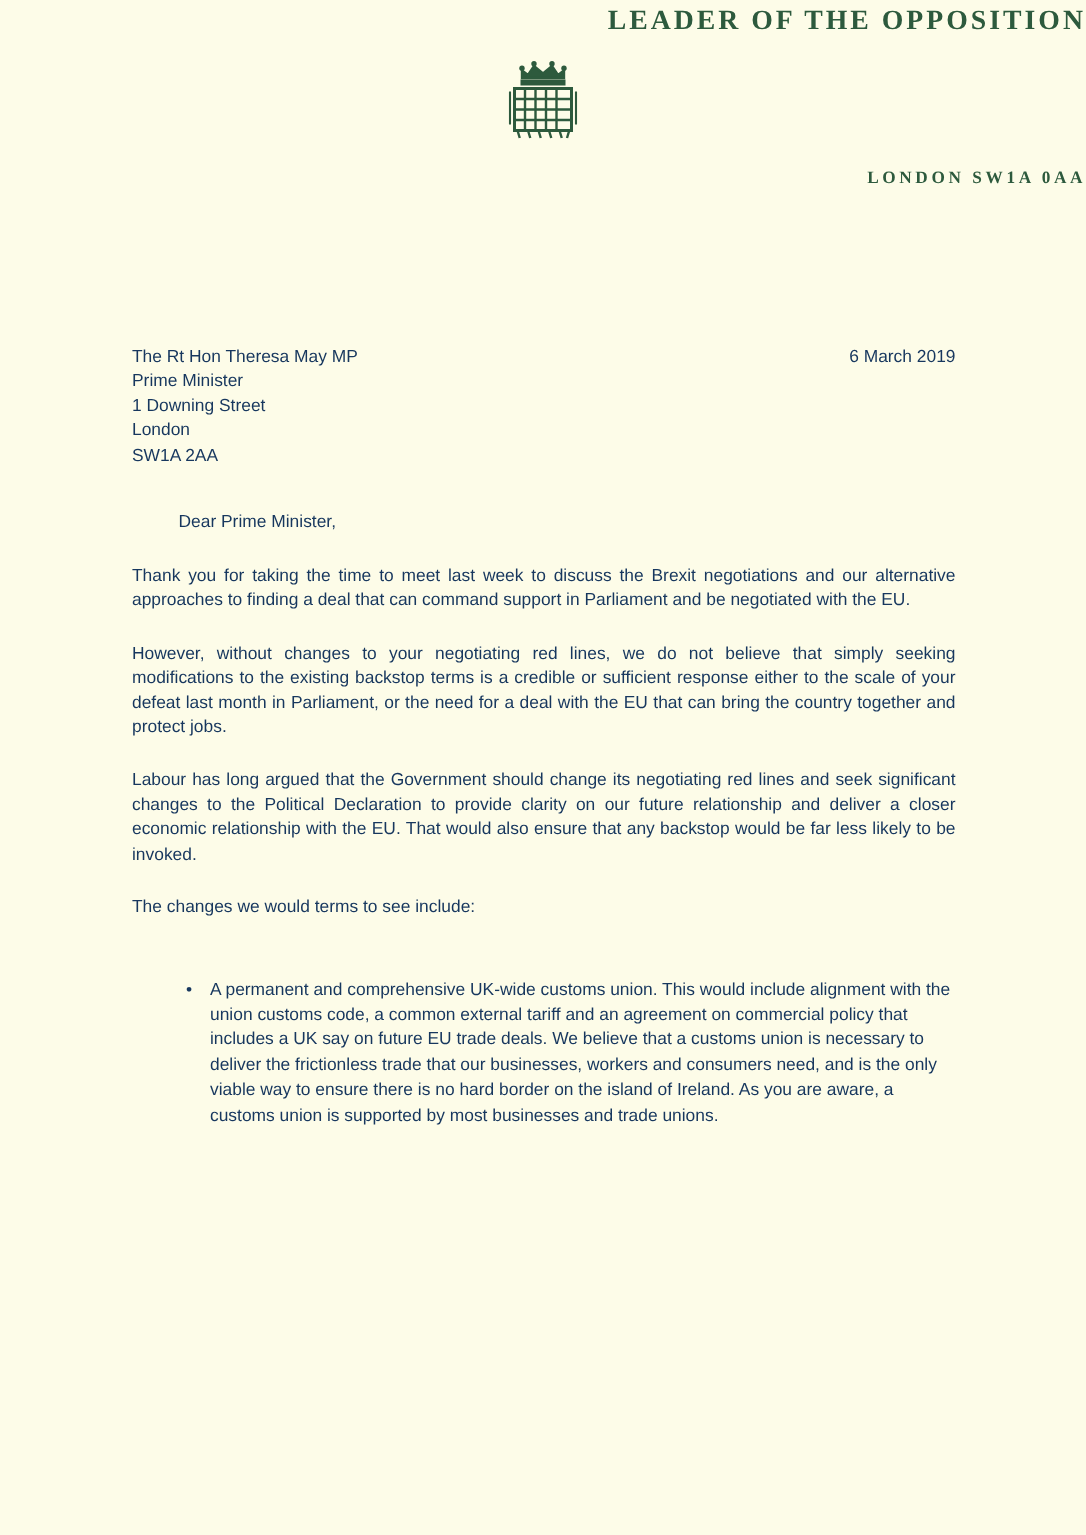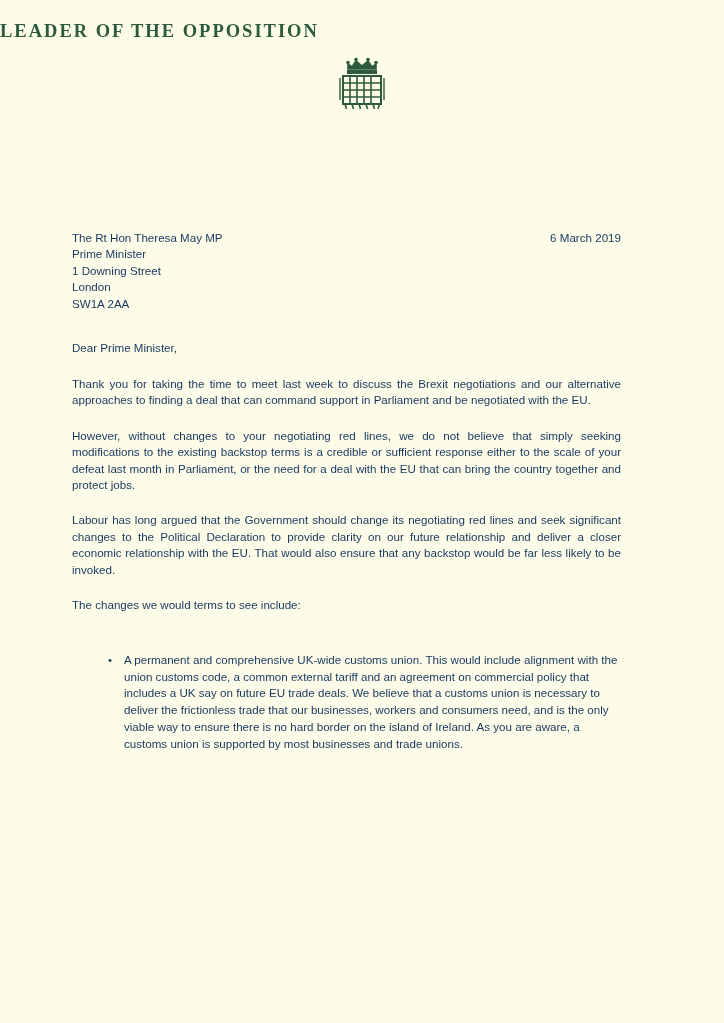--- a/index.html
+++ b/index.html
@@ -16,22 +16,22 @@
   }
   .page {
     position: relative;
     width: 724px;
     height: 1023px;
     box-sizing: border-box;
   }
 
   
   .letterhead {
-    text-align: left;
-    padding-top: 21px;
+    text-align: right;
+    padding-top: 4px;
   }
   .lh-title {
     font-family: "Liberation Serif", serif;
     font-size: 18.5px;
     letter-spacing: 2.0px;
     font-weight: bold;
     color: #2d5a3d;
     text-transform: uppercase;
   }
   .crest {
@@ -55,39 +55,40 @@
     letter-spacing: 2.4px;
     font-weight: bold;
     color: #2d5a3d;
     text-transform: uppercase;
     margin-top: 7px;
   }
 
   
   .letter {
     position: absolute;
-    left: 72px;
+    left: 88px;
     top: 230px;
     width: 549px;
     color: #17375e;
     font-size: 11.6px;
     line-height: 1.42;
   }
   .addr-row {
     display: flex;
     justify-content: space-between;
     align-items: flex-start;
   }
   .recipient div { white-space: pre; }
   .date {
     white-space: nowrap;
     padding-top: 0px;
   }
   .salutation {
     margin-top: 28px;
+    margin-left: 31px;
   }
   p.para {
     margin: 0;
     padding: 0;
     text-align: justify;
     margin-top: 19px;
   }
   .bullets {
     margin: 0;
     padding: 0;
@@ -133,20 +134,21 @@
         <line x1="17" y1="27" x2="55" y2="27"></line>
         <line x1="17" y1="34" x2="55" y2="34"></line>
         <line x1="17" y1="41" x2="55" y2="41"></line>
 
         <path d="M19 48 L20.5 53 M26 48 L27.5 53 M33 48 L34.5 53 M40 48 L41.5 53 M47 48 L48.5 53 M53.5 48 L52 53" stroke-width="1.6"></path>
 
         <path d="M14 22 L14 44 M58 22 L58 44" stroke-width="1.4"></path>
       </g>
     </svg>
 
+    <div class="lh-address">LONDON SW1A 0AA</div>
   </div>
 
   <div class="letter">
 
     <div class="addr-row">
       <div class="recipient">
         <div>The Rt Hon Theresa May MP</div>
         <div>Prime Minister</div>
         <div>1 Downing Street</div>
         <div>London</div>

